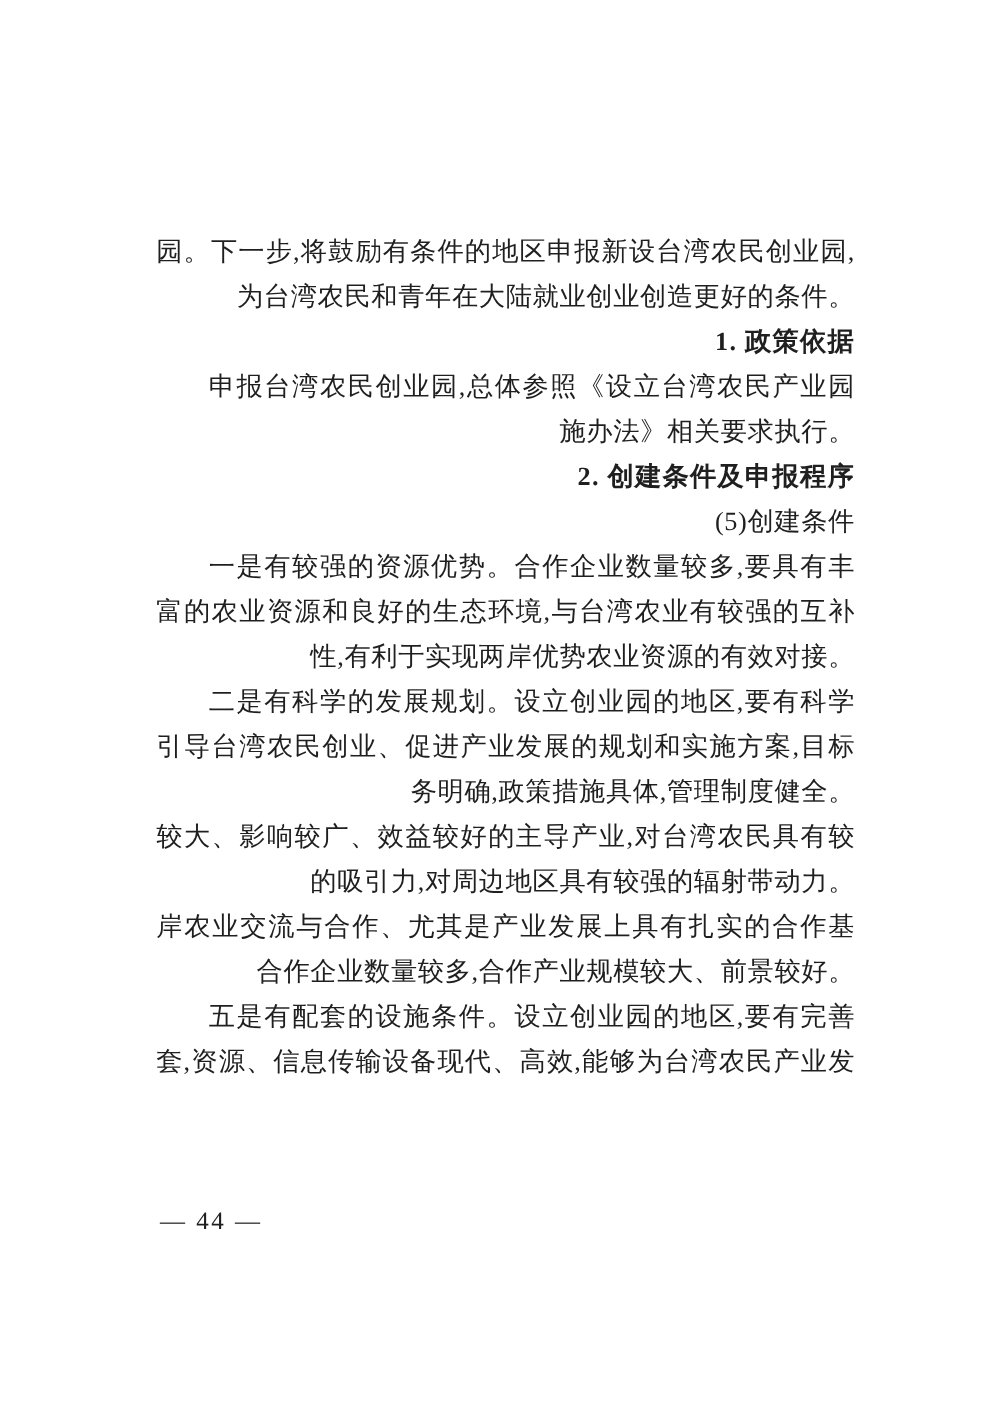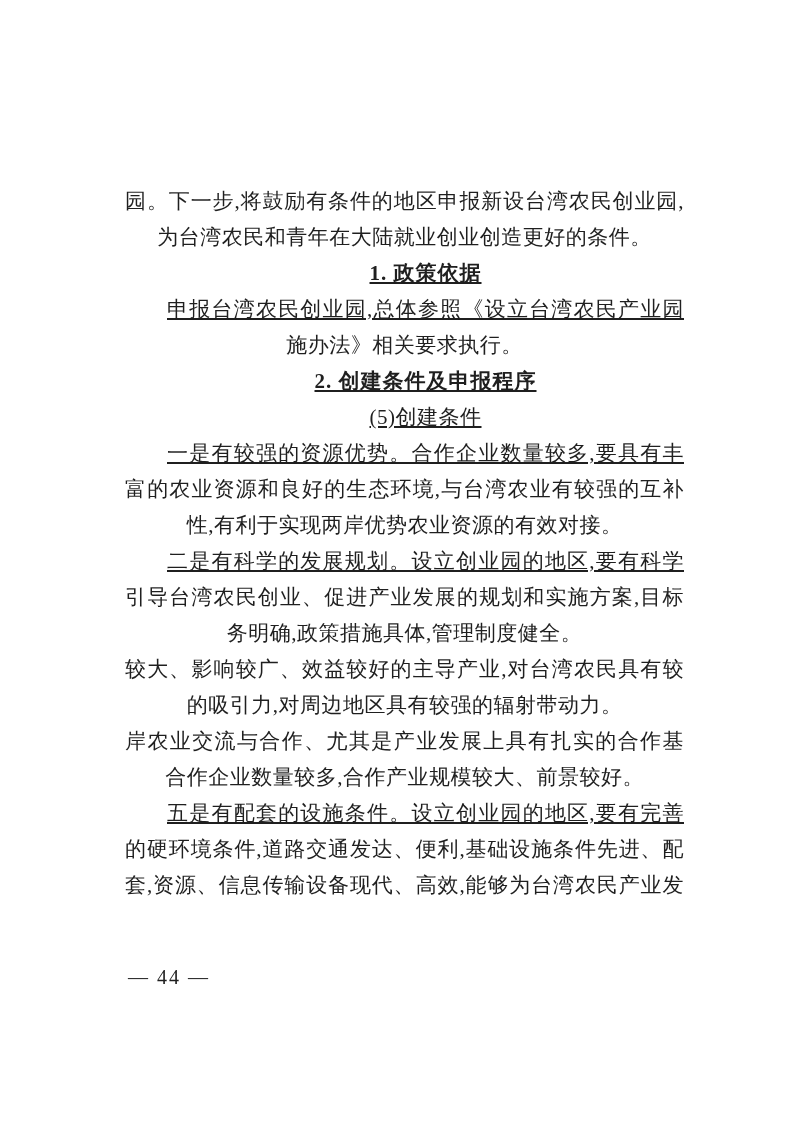--- a/index.html
+++ b/index.html
@@ -20,34 +20,33 @@
     left: 125px;
     top: 161px;
     width: 559px;
     margin-top: 22px;
   }
   .line {
     font-size: 21px;
     line-height: 36px;
     height: 36px;
     color: #1f1f1f;
-    text-align: center;
+    text-align: right;
     letter-spacing: 0.5px;
     white-space: nowrap;
     overflow: hidden;
   }
   .line.stretch {
     white-space: normal;
     text-align: justify;
     text-align-last: justify;
     text-justify: inter-character;
   }
   .line.indent {
     text-indent: 42px;
-    text-decoration: underline;
   }
   .line.heading {
     font-weight: 700;
     letter-spacing: 1px;
   }
   .footer {
     position: absolute;
     left: 128px;
     top: 962px;
     font-size: 20px;
@@ -91,20 +90,19 @@
       <div>
         <div class="line stretch">较大、影响较广、效益较好的主导产业,对台湾农民具有较强</div>
         <div class="line">的吸引力,对周边地区具有较强的辐射带动力。</div>
       </div>
       <div>
         <div class="line stretch">岸农业交流与合作、尤其是产业发展上具有扎实的合作基础,</div>
         <div class="line">合作企业数量较多,合作产业规模较大、前景较好。</div>
       </div>
       <div>
         <div class="line stretch indent">五是有配套的设施条件。设立创业园的地区,要有完善</div>
-        <div class="line stretch">的硬环境条件,道路交通发达、便利,基础设施条件先进、配</div>
         <div class="line stretch">套,资源、信息传输设备现代、高效,能够为台湾农民产业发展</div>
       </div>
     </div>
   <div class="footer">
     <span>— 44 —</span>
   </div>
 </div>
 
 </body></html>

